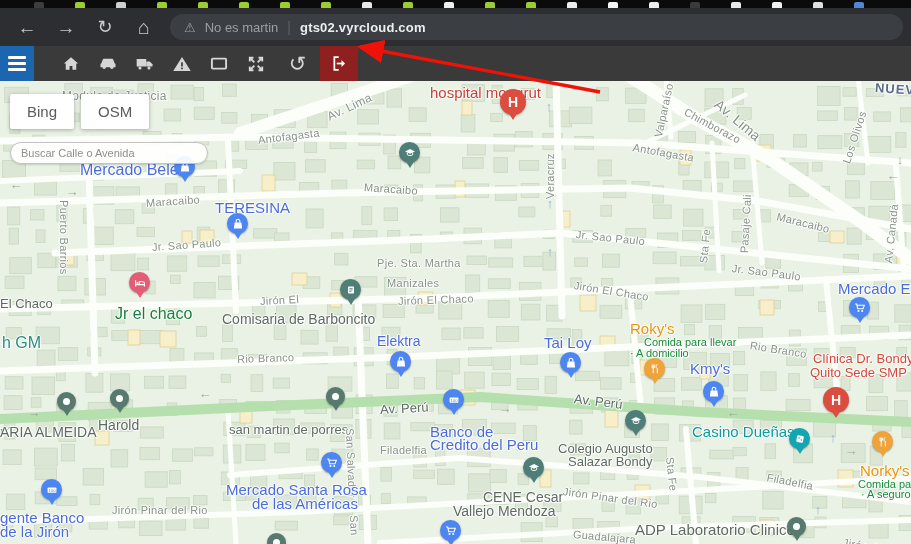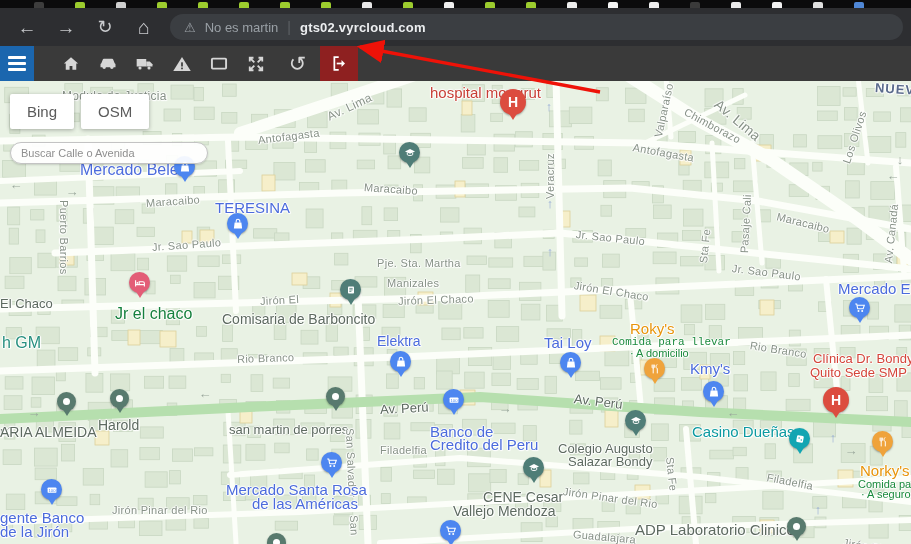--- a/index.html
+++ b/index.html
@@ -744,21 +744,21 @@
       <span class="lb st" style="left: 260px; top: 214px; transform: rotate(-3deg);">Jirón El</span>
       <span class="lb st" style="left: 398px; top: 214px; transform: rotate(-2deg);">Jirón El Chaco</span>
       <span class="lb st" style="left: 574px; top: 198px; transform: rotate(9deg);">Jirón El Chaco</span>
       <span class="lb std" style="left: 222px; top: 231px; font-size: 14px;">Comisaria de Barboncito</span>
       <span class="lb teal" style="left: 2px; top: 253px; font-size: 16px;">h GM</span>
       <span class="lb st" style="left: 237px; top: 272px; transform: rotate(-2deg);">Rio Branco</span>
       <span class="lb st" style="left: 750px; top: 258px; transform: rotate(9deg);">Rio Branco</span>
       <span class="lb poi_blue" style="left: 377px; top: 253px;">Elektra</span>
       <span class="lb poi_blue" style="left: 544px; top: 254px; font-size: 15px;">Tai Loy</span>
       <span class="lb poi_orange" style="left: 630px; top: 240px; font-size: 15px;">Roky's</span>
-      <span class="lb poi_green" style="left: 612px; top: 255px; font-family: Liberation Mono, monospace;">Comida para llevar</span>
+      <span class="lb poi_green" style="left: 644px; top: 255px;">Comida para llevar</span>
       <span class="lb poi_green" style="left: 630px; top: 266px;">· A domicilio</span>
       <span class="lb poi_blue" style="left: 690px; top: 280px; font-size: 15px;">Kmy's</span>
       <span class="lb poi_blue" style="left: 838px; top: 200px; font-size: 15px;">Mercado El</span>
       <span class="lb poi_red" style="left: 813px; top: 271px;">Clínica Dr. Bondy</span>
       <span class="lb poi_red" style="left: 810px; top: 285px;">Quito Sede SMP</span>
       <span class="lb std" style="left: 380px; top: 322px; transform: rotate(-3deg);">Av. Perú</span>
       <span class="lb std" style="left: 0px; top: 344px; font-weight: bold;">rú</span>
       <span class="lb std" style="left: 574px; top: 311px; transform: rotate(7deg);">Av. Perú</span>
       <span class="lb std" style="left: 0px; top: 344px; font-size: 14px;">ARIA ALMEIDA</span>
       <span class="lb std" style="left: 98px; top: 337px; font-size: 14px;">Harold</span>

